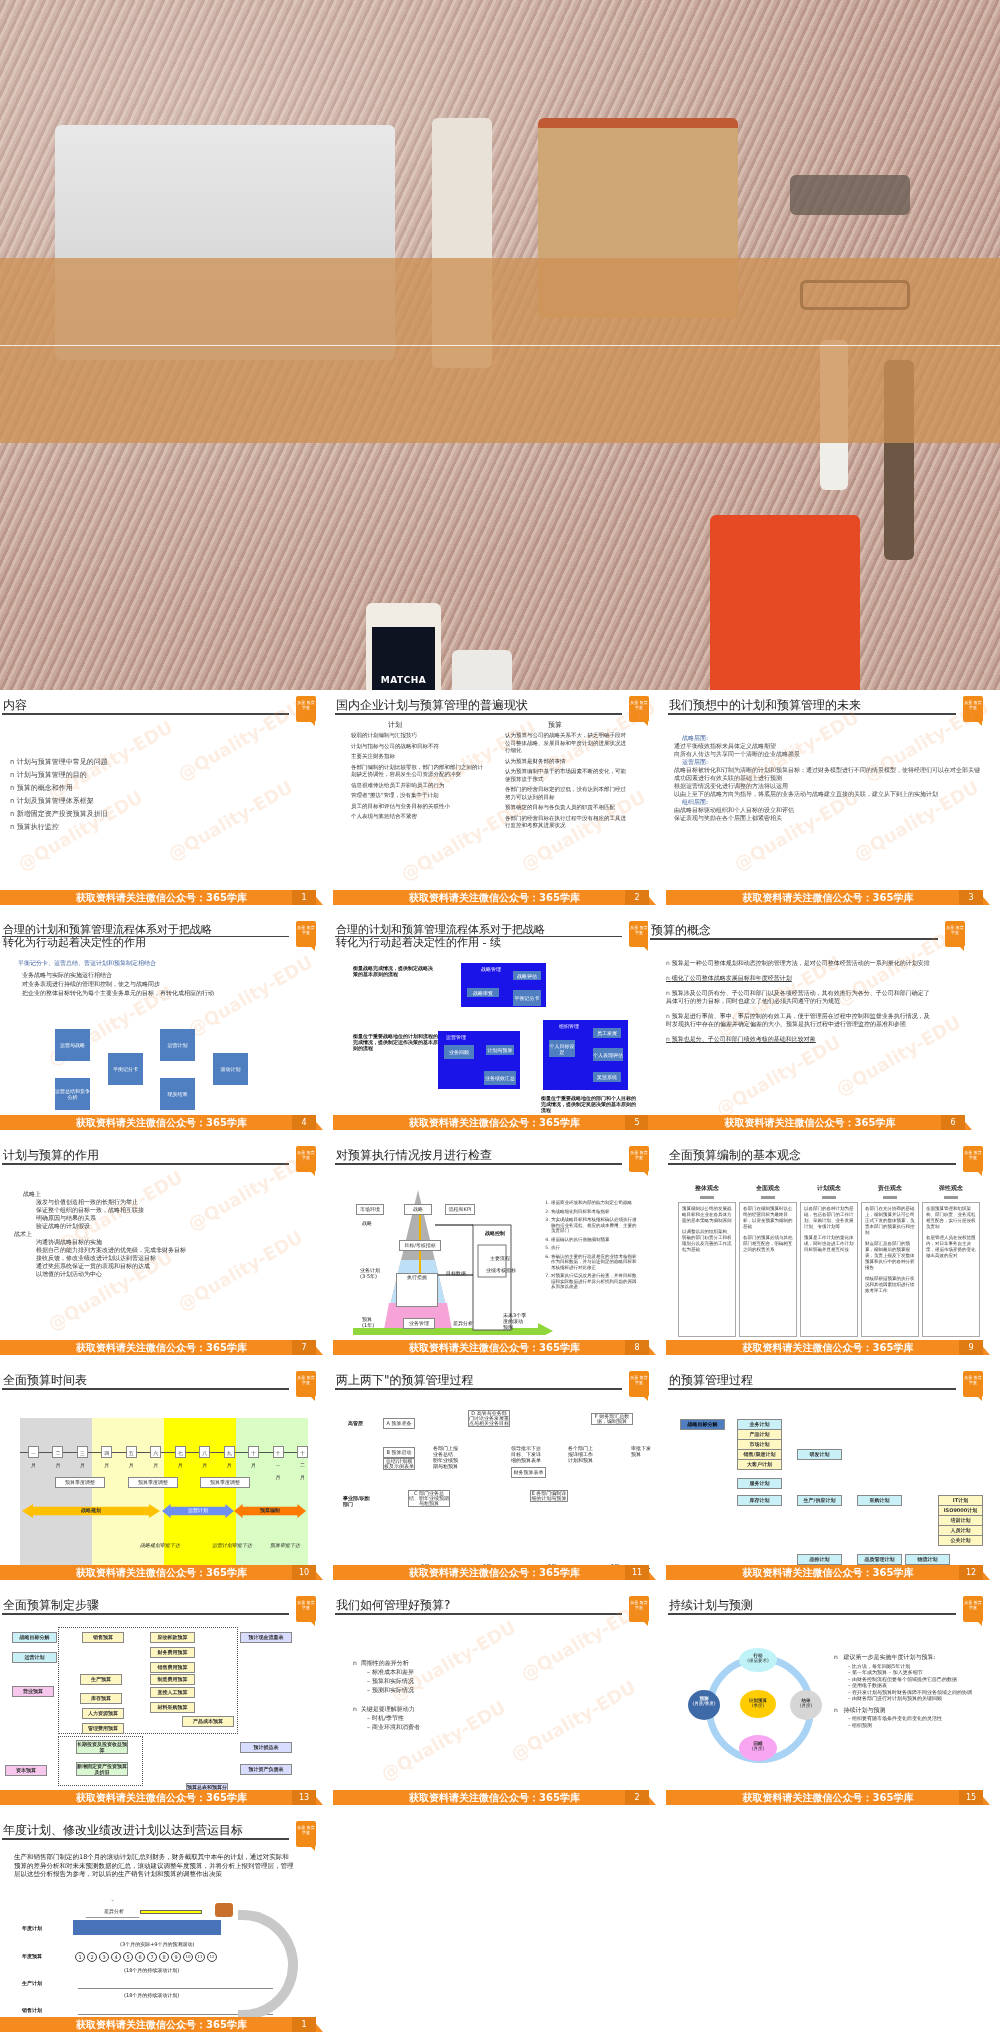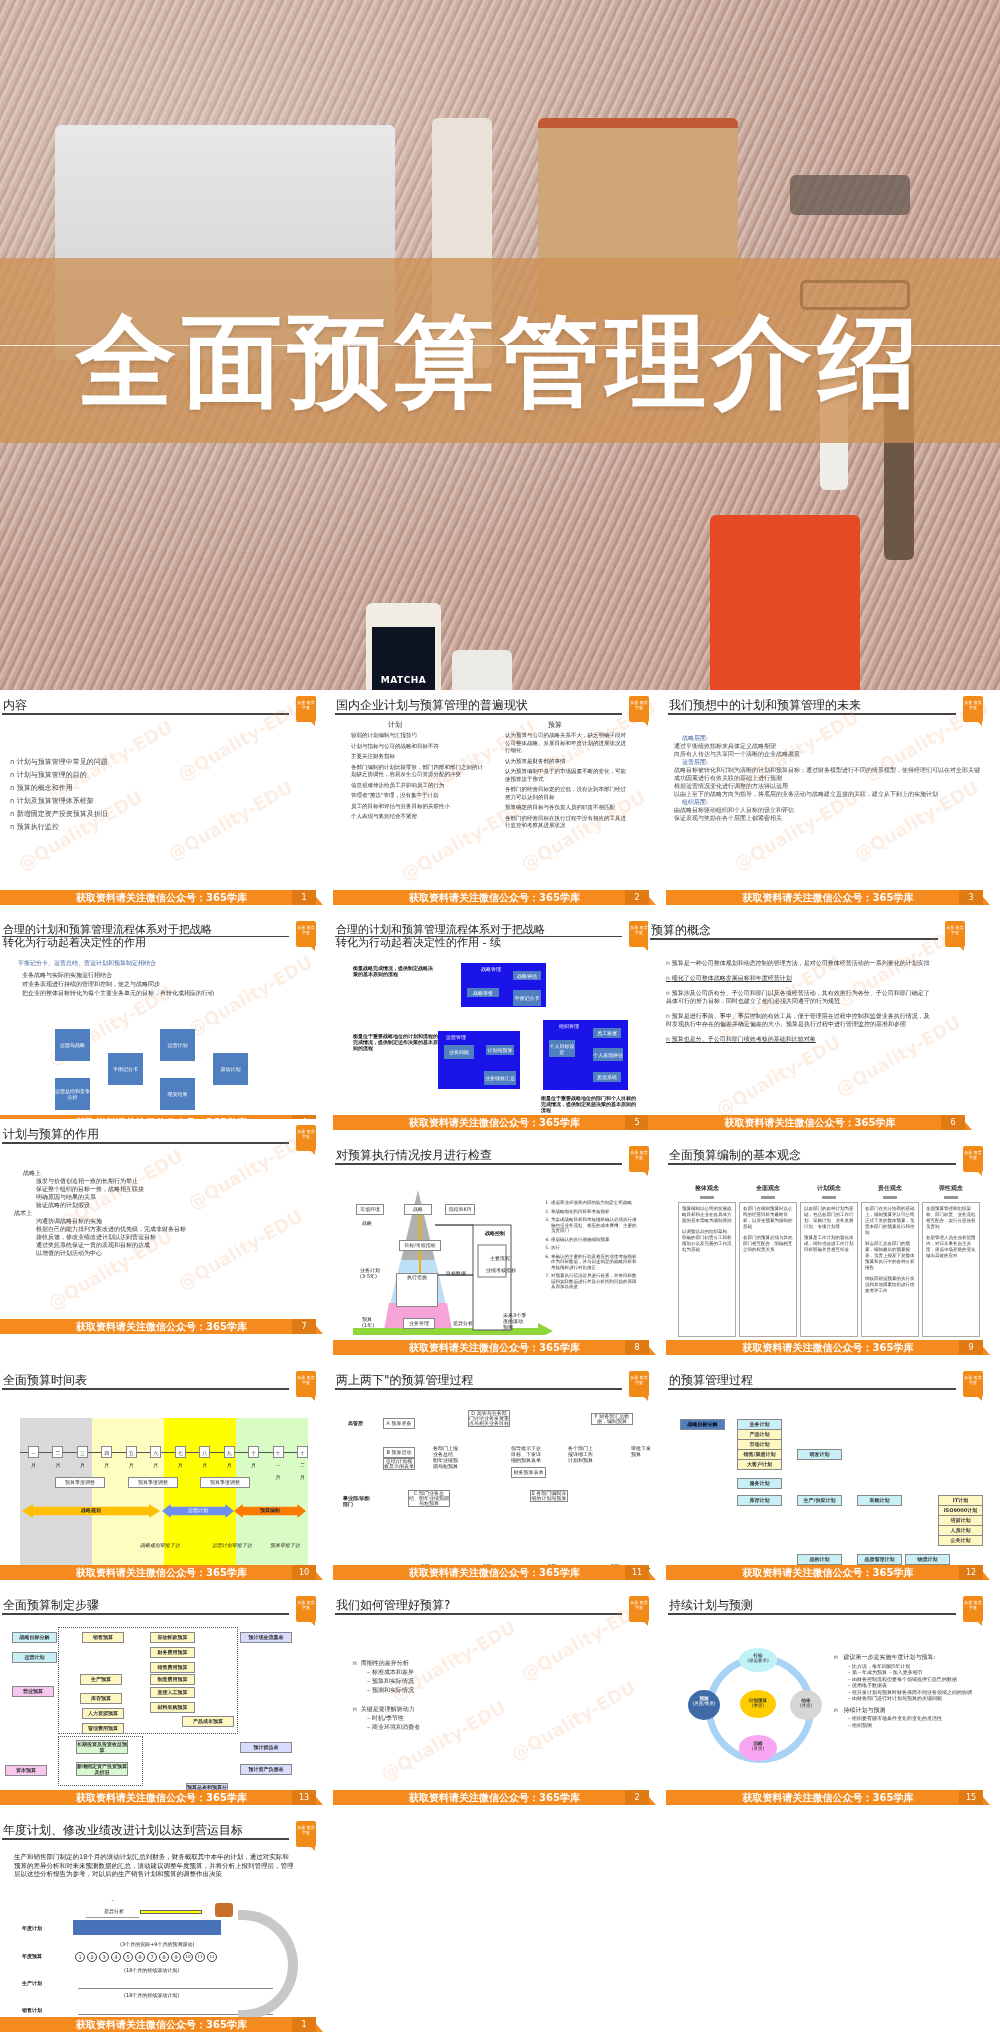--- a/index.html
+++ b/index.html
@@ -99,21 +99,20 @@
   <div class="obj umbrella-top"></div>
   <div class="obj redbook"></div>
 
   <div class="obj phone1">
       <div class="screen">MATCHA</div>
     </div>
   <div class="obj phone2"></div>
 
   <div class="strip"></div>
   <div class="strip-line"></div>
-  <div class="cover-title">全面预算管理介绍</div>
 </div>
 
 <div class="grid">
   <div class="bigmark">下 面 历 品</div>
 
   <div class="slide" style="left:0;top:0;">
     <div class="title">内容</div>
     <div class="title-rule"></div>
     <div class="logo">质量 教育 学堂</div>
     <div class="wm" style="left:40px;top:60px;">@Quality-EDU</div>
@@ -254,21 +253,21 @@
       <li style="margin-bottom:7px;">预算是一种公司整体规划和动态控制的管理方法，是对公司整体经营活动的一系列量化的计划安排</li>
       <li style="margin-bottom:7px;" class="u">细化了公司整体战略发展目标和年度经营计划</li>
       <li style="margin-bottom:7px;">预算涉及公司所有分、子公司和部门以及各项经营活动，其有效推行为各分、子公司和部门确定了具体可行的努力目标，同时也建立了他们必须共同遵守的行为规范</li>
       <li style="margin-bottom:7px;">预算是进行事前、事中、事后控制的有效工具，便于管理层在过程中控制和监督业务执行情况，及时发现执行中存在的偏差并确定偏差的大小。预算是执行过程中进行管理监控的基准和参照</li>
       <li class="u">预算也是分、子公司和部门绩效考核的基础和比较对象</li>
     </ul>
     <div class="footer">获取资料请关注微信公众号：365学库</div>
     <div class="pagenum">6</div>
   </div>
 
-  <div class="slide" style="left:0;top:429px;">
+  <div class="slide" style="left:0;top:450px;">
     <div class="title">计划与预算的作用</div>
     <div class="title-rule"></div>
     <div class="logo">质量 教育 学堂</div>
     <div class="wm" style="left:50px;top:60px;">@Quality-EDU</div>
     <div class="wm" style="left:180px;top:40px;">@Quality-EDU</div>
     <div class="wm" style="left:40px;top:140px;">@Quality-EDU</div>
     <div class="wm" style="left:170px;top:120px;">@Quality-EDU</div>
     <div style="position:absolute;left:14px;top:50px;font-size:6px;line-height:8px;">
       <div style="padding-left:9px;">战略上</div>
       <div style="padding-left:22px;">激发与价值创造相一致的长期行为举止</div>

